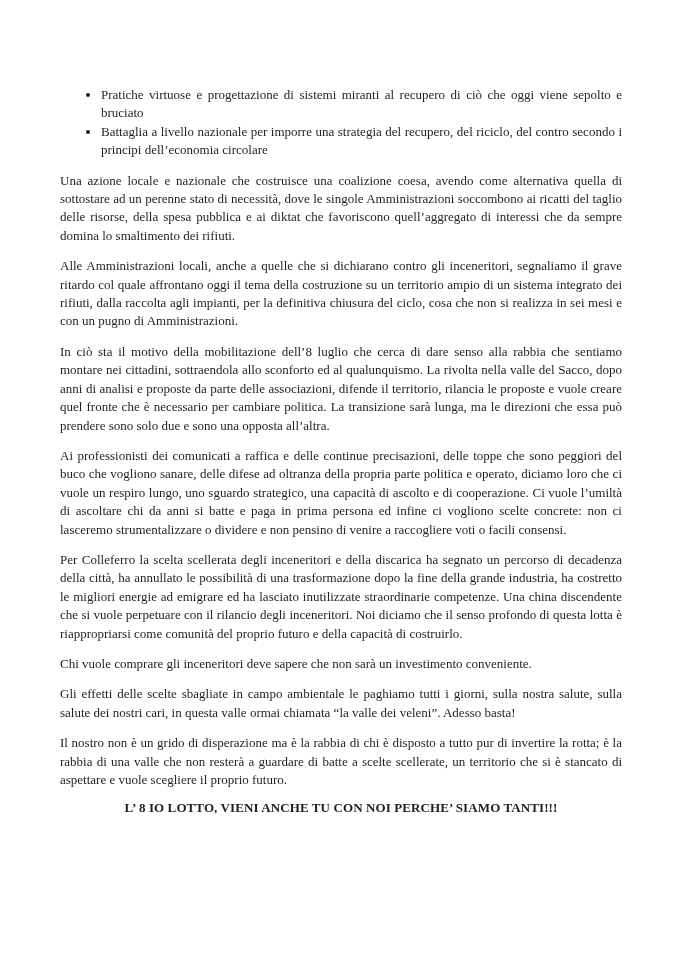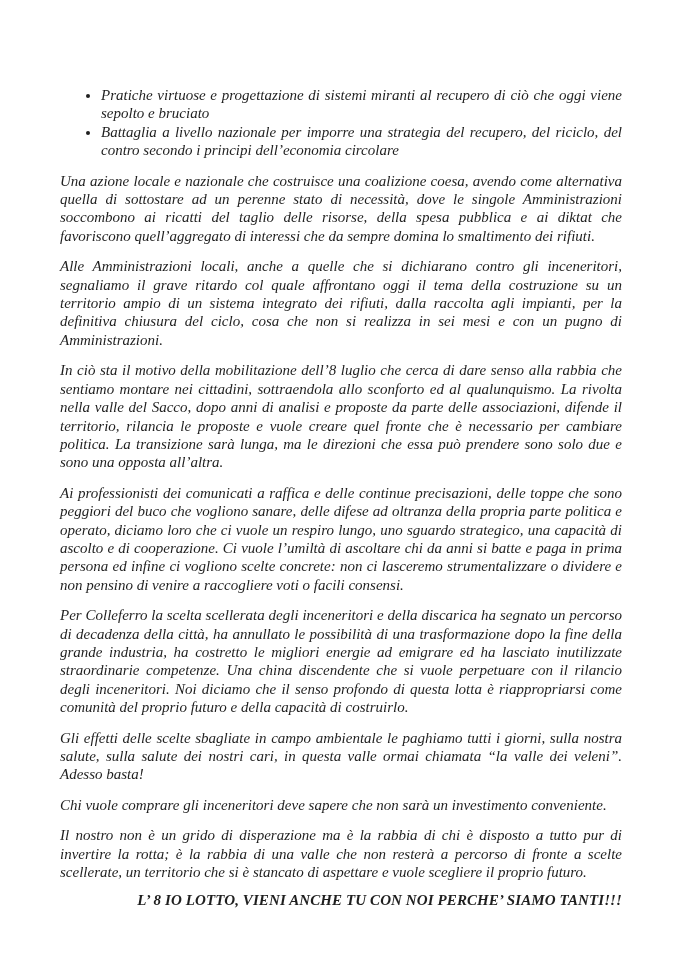--- a/index.html
+++ b/index.html
@@ -15,43 +15,42 @@
     color: #1f1f1f;
   }
   .page {
     box-sizing: border-box;
     width: 678px;
     height: 960px;
     padding: 86px 56px 0 60px;
     background: #ffffff;
   }
   .doc-text {
-    font-size: 15px;
+    font-size: 13px;
     line-height: 18.4px;
-    font-style: italic;
   }
   ul.bullet-list {
     margin: 0 0 10px 0;
     padding: 0 0 0 41px;
     list-style: disc outside;
   }
   ul.bullet-list li {
     text-align: justify;
     padding-left: 0;
     margin: 0;
   }
   p.para {
     margin: 12px 0 10px 0;
     text-align: justify;
     text-justify: inter-word;
   }
   p.closing {
     margin: 2px 0 0 0;
     font-weight: bold;
-    text-align: right;
+    text-align: center;
     letter-spacing: 0.1px;
   }
 </style>
 </head>
 <body>
 
 <div class="page doc-text">
 
   <ul class="bullet-list">
     <li>Pratiche virtuose e progettazione di sistemi miranti al recupero di ciò che oggi viene sepolto e bruciato</li>
@@ -61,21 +60,21 @@
   <p class="para">Una azione locale e nazionale che costruisce una coalizione coesa, avendo come alternativa quella di sottostare ad un perenne stato di necessità, dove le singole Amministrazioni soccombono ai ricatti del taglio delle risorse, della spesa pubblica e ai diktat che favoriscono quell’aggregato di interessi che da sempre domina lo smaltimento dei rifiuti.</p>
 
   <p class="para">Alle Amministrazioni locali, anche a quelle che si dichiarano contro gli inceneritori, segnaliamo il grave ritardo col quale affrontano oggi il tema della costruzione su un territorio ampio di un sistema integrato dei rifiuti, dalla raccolta agli impianti, per la definitiva chiusura del ciclo, cosa che non si realizza in sei mesi e con un pugno di Amministrazioni.</p>
 
   <p class="para">In ciò sta il motivo della mobilitazione dell’8 luglio che cerca di dare senso alla rabbia che sentiamo montare nei cittadini, sottraendola allo sconforto ed al qualunquismo. La rivolta nella valle del Sacco, dopo anni di analisi e proposte da parte delle associazioni, difende il territorio, rilancia le proposte e vuole creare quel fronte che è necessario per cambiare politica. La transizione sarà lunga, ma le direzioni che essa può prendere sono solo due e sono una opposta all’altra.</p>
 
   <p class="para">Ai professionisti dei comunicati a raffica e delle continue precisazioni, delle toppe che sono peggiori del buco che vogliono sanare, delle difese ad oltranza della propria parte politica e operato, diciamo loro che ci vuole un respiro lungo, uno sguardo strategico, una capacità di ascolto e di cooperazione.  Ci vuole l’umiltà di ascoltare chi da anni si batte e paga in prima persona ed infine ci vogliono scelte concrete: non ci lasceremo strumentalizzare o dividere e non pensino di venire a raccogliere voti o facili consensi.</p>
 
   <p class="para">Per Colleferro la scelta scellerata degli inceneritori e della discarica ha segnato un percorso di decadenza della città, ha annullato le possibilità di una trasformazione dopo la fine della grande industria, ha costretto le migliori energie ad emigrare ed ha lasciato inutilizzate straordinarie competenze. Una china discendente che si vuole perpetuare con il rilancio degli inceneritori. Noi diciamo che il senso profondo di questa lotta è riappropriarsi come comunità del proprio futuro e della capacità di costruirlo.</p>
 
+  <p class="para">Chi vuole comprare gli inceneritori deve sapere che non sarà un investimento conveniente.</p>
+
   <p class="para">Gli effetti delle scelte sbagliate in campo ambientale le paghiamo tutti i giorni, sulla nostra salute, sulla salute dei nostri cari, in questa valle ormai chiamata “la valle dei veleni”. Adesso basta!</p>
 
-  <p class="para">Chi vuole comprare gli inceneritori deve sapere che non sarà un investimento conveniente.</p>
-
-  <p class="para">Il nostro non è un grido di disperazione ma è la rabbia di chi è disposto a tutto pur di invertire la rotta; è la rabbia di una valle che non resterà a percorso di fronte a scelte scellerate, un territorio che si è stancato di aspettare e vuole scegliere il proprio futuro.</p>
+  <p class="para">Il nostro non è un grido di disperazione ma è la rabbia di chi è disposto a tutto pur di invertire la rotta; è la rabbia di una valle che non resterà a guardare di batte a scelte scellerate, un territorio che si è stancato di aspettare e vuole scegliere il proprio futuro.</p>
 
   <p class="closing">L’ 8 IO LOTTO, VIENI ANCHE TU CON NOI PERCHE’ SIAMO TANTI!!!</p>
 
 </div>
 
 </body></html>

